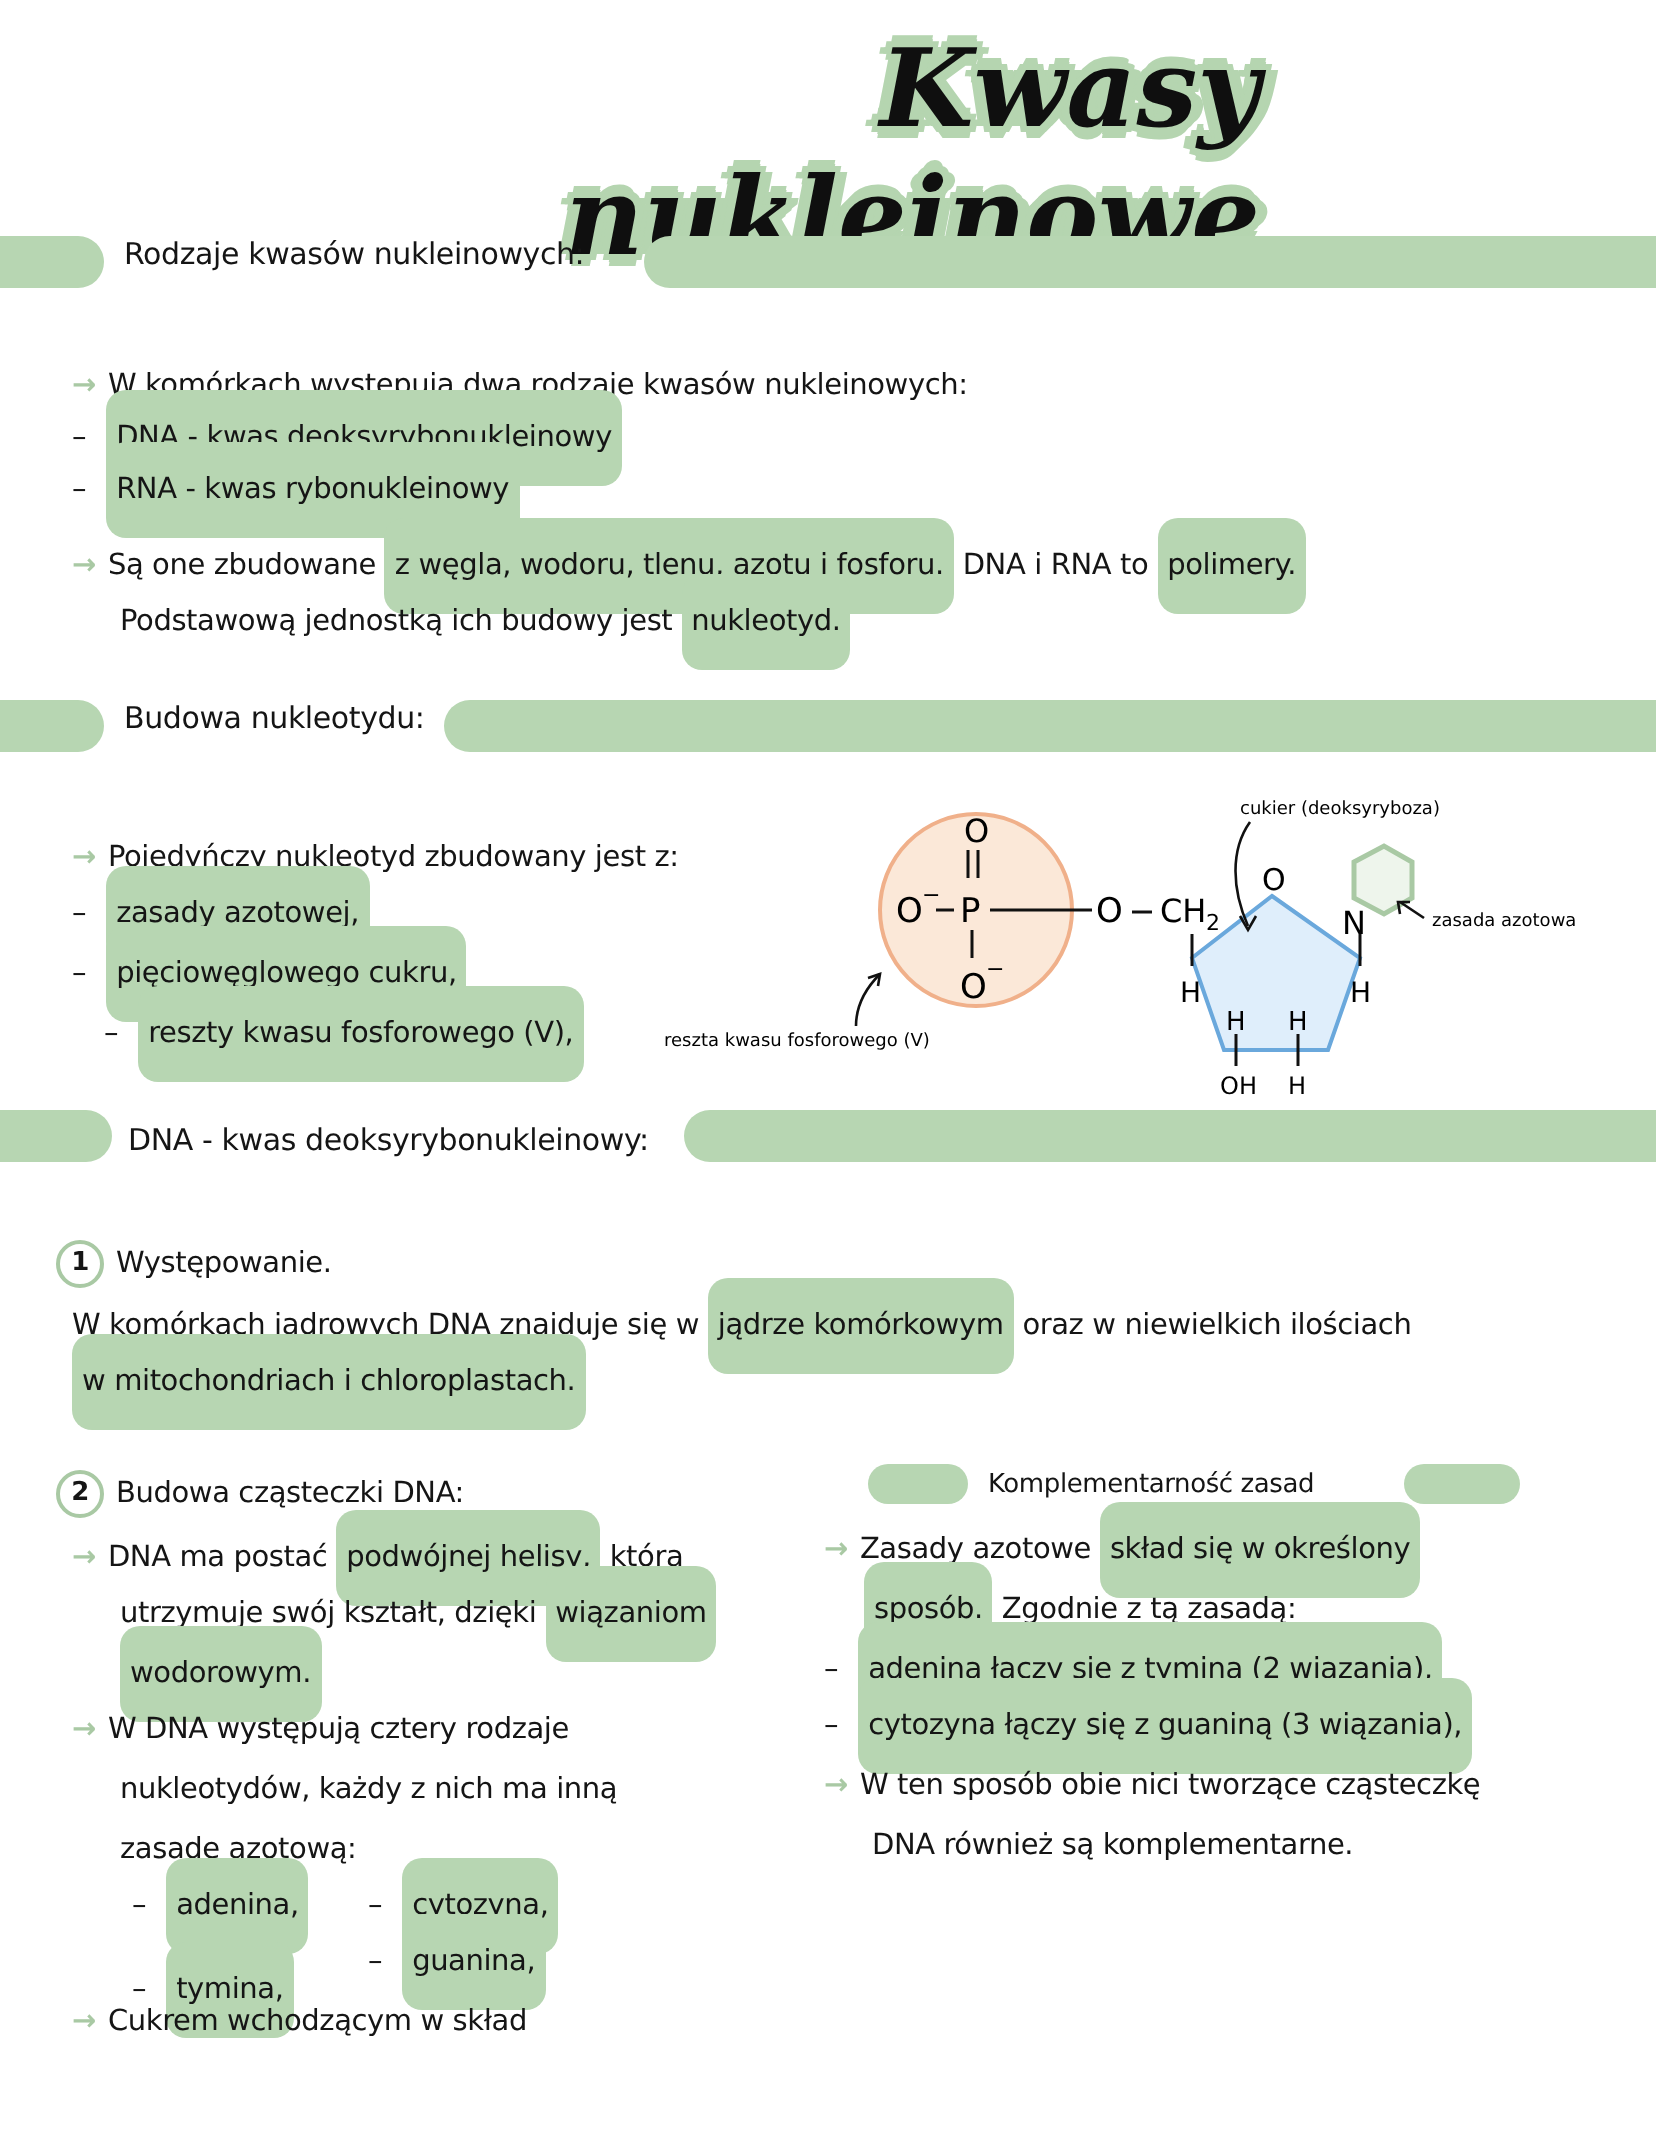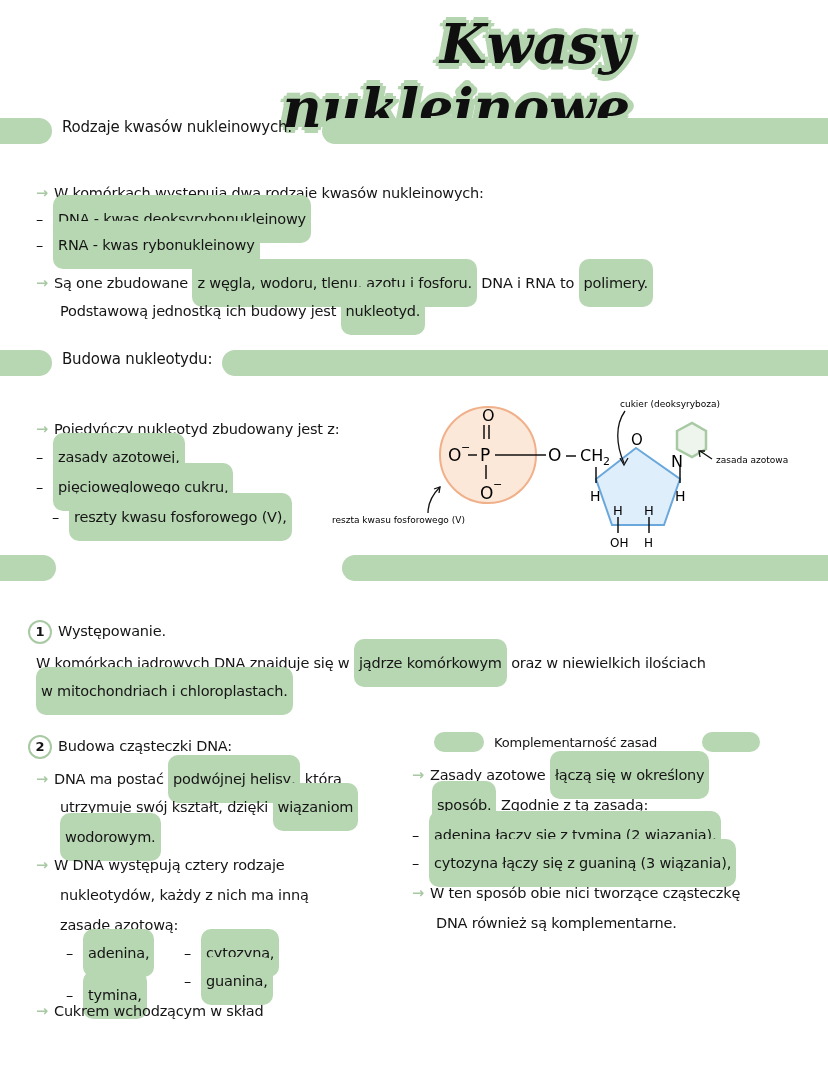--- a/index.html
+++ b/index.html
@@ -133,20 +133,21 @@
   <path d="M392 74 L380 66" fill="none" stroke="#111" stroke-width="1.3"></path>
   <path d="M380 72 L379 66 L385 66" fill="none" stroke="#111" stroke-width="1.3"></path>
 
   <text x="12" y="138" font-size="9">reszta kwasu fosforowego (V)</text>
   <path d="M108 128 C 108 118, 112 110, 120 102" fill="none" stroke="#111" stroke-width="1.3"></path>
   <path d="M114 104 L120 102 L119 108" fill="none" stroke="#111" stroke-width="1.3"></path>
 </svg>
 
 <div class="section-header" style="top:553px;">
   <div class="sh-left" style="width:56px;"></div>
+  <div class="sh-label hand" style="left:64px; top:8px;">DNA - kwas deoksyrybonukleinowy:</div>
   <div class="sh-right" style="left:342px;"></div>
 </div>
 
 <div class="line hand" style="left:28px; top:620px;">
   <span class="numcircle">1</span><span>Występowanie.</span>
 </div>
 <div class="line hand" style="left:36px; top:652px;">
   <span>W komórkach jądrowych DNA znajduje się w</span>
   <span class="hl">jądrze komórkowym</span>
   <span>oraz w niewielkich ilościach</span>
@@ -199,21 +200,21 @@
   <span class="hl">deoksyryboza.</span>
 </div>
 
 <div style="position:absolute; left:434px; top:732px; width:326px; height:24px;">
   <div style="position:absolute; left:0; top:0; width:50px; height:20px; background:#b7d6b2; border-radius:10px;"></div>
   <div class="hand" style="position:absolute; left:60px; top:3px; font-size:13px; white-space:nowrap;">Komplementarność zasad</div>
   <div style="position:absolute; right:0; top:0; width:58px; height:20px; background:#b7d6b2; border-radius:10px;"></div>
 </div>
 <div class="line hand" style="left:412px; top:764px;">
   <span class="arrow">→</span><span>Zasady azotowe</span>
-  <span class="hl">łączą się w określony</span>
+  <span class="hl">skład się w określony</span>
 </div>
 <div class="line hand" style="left:432px; top:794px;">
   <span class="hl">sposób.</span>
   <span>Zgodnie z tą zasadą:</span>
 </div>
 <div class="line hand" style="left:412px; top:824px;">
   <span class="dash">–</span><span class="hl">adenina łączy się z tyminą (2 wiązania),</span>
 </div>
 <div class="line hand" style="left:412px; top:852px;">
   <span class="dash">–</span><span class="hl">cytozyna łączy się z guaniną (3 wiązania),</span>

